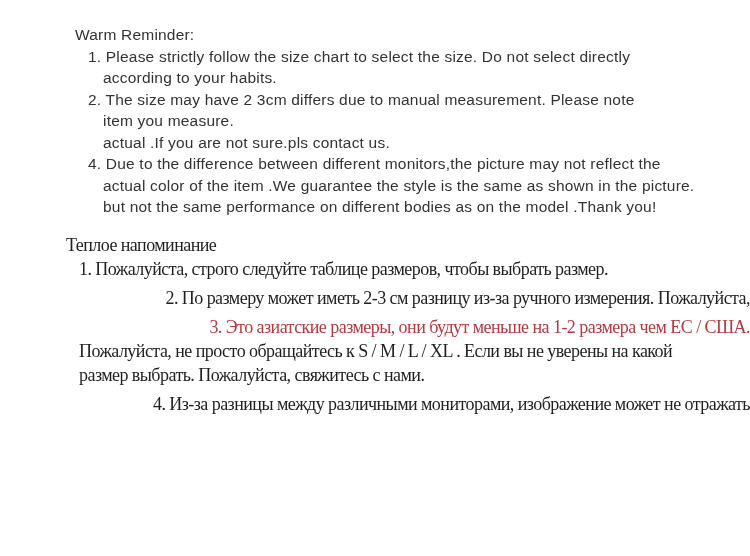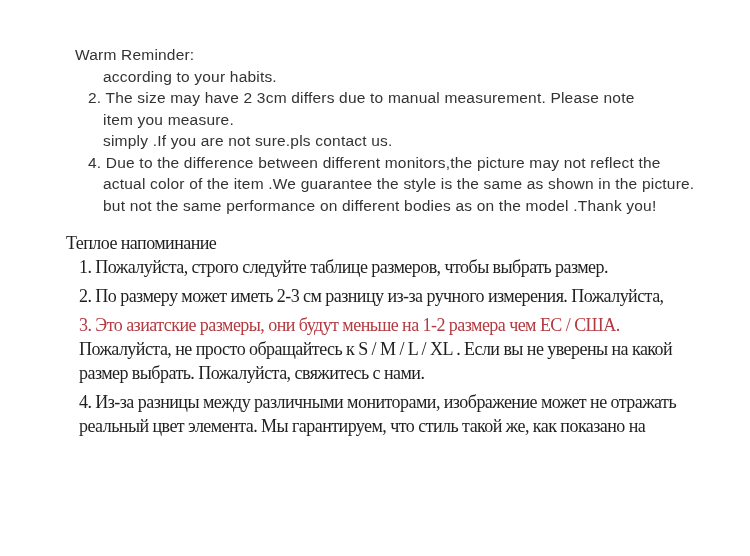--- a/index.html
+++ b/index.html
@@ -8,21 +8,20 @@
     background: var(--background, #ffffff);
   }
   .page {
     position: relative;
     width: 750px;
     height: 520px;
     background: var(--background, #ffffff);
     overflow: hidden;
     box-sizing: border-box;
     padding-top: 24px;
-    margin-top: 20px;
   }
 
   
   .en-section {
     font-family: "Liberation Sans", sans-serif;
     font-size: 15.5px;
     line-height: 21.5px;
     letter-spacing: 0.2px;
     color: var(--text-en, #333333);
   }
@@ -35,53 +34,53 @@
   .ru-section {
     margin-top: 15px;
     font-family: Liberation Serif, serif;
     font-size: 18px;
     line-height: 24px;
     letter-spacing: -0.55px;
     color: var(--text-ru, #1f1f1f);
   }
   .ru-line { white-space: pre; margin-left: 79px; }
   .ru-title { margin-left: 66px; }
-  .ru-gap { margin-top: 5px; } 
+  .ru-gap { margin-top: 5px; text-align: right; } 
 
   .red-en { color: var(--red-en, #a93a46); }
   .red-ru { color: var(--red-ru, #b23a40); }
 </style>
 </head>
 <body>
 
 <div class="page">
 
   <section class="en-section">
     <div class="en-line en-title">Warm Reminder:</div>
 
+    <div class="en-line en-num">1. Please strictly follow the size chart to select the size. Do not select directly</div>
     <div class="en-line en-cont">according to your habits.</div>
 
     <div class="en-line en-num">2. The size may have 2 3cm differs due to manual measurement. Please note</div>
     <div class="en-line en-cont">item you measure.</div>
 
-    <div class="en-line en-cont">simply .If you are not sure.pls contact us.</div>
+    <div class="en-line en-cont">actual .If you are not sure.pls contact us.</div>
 
     <div class="en-line en-num">4. Due to the difference between different monitors,the picture may not reflect the</div>
     <div class="en-line en-cont">actual color of the item .We guarantee the style is the same as shown in the picture.</div>
     <div class="en-line en-cont">but not the same performance on different bodies as on the model .Thank you!</div>
   </section>
 
   <section class="ru-section">
     <div class="ru-line ru-title">Теплое напоминание</div>
 
     <div class="ru-line">1. Пожалуйста, строго следуйте таблице размеров, чтобы выбрать размер.</div>
 
     <div class="ru-line ru-gap">2. По размеру может иметь 2-3 см разницу из-за ручного измерения. Пожалуйста,</div>
 
     <div class="ru-line ru-gap red-ru">3. Это азиатские размеры, они будут меньше на 1-2 размера чем ЕС / США.</div>
     <div class="ru-line">Пожалуйста, не просто обращайтесь к S / M / L / XL . Если вы не уверены на какой</div>
     <div class="ru-line">размер выбрать. Пожалуйста, свяжитесь с нами.</div>
 
     <div class="ru-line ru-gap">4. Из-за разницы между различными мониторами, изображение может не отражать</div>
-    <div class="ru-line">реальный цвет элемента. Мы гарантируем, что стиль такой же, как показано на</div>
   </section>
 
 </div>
 
 </body></html>

